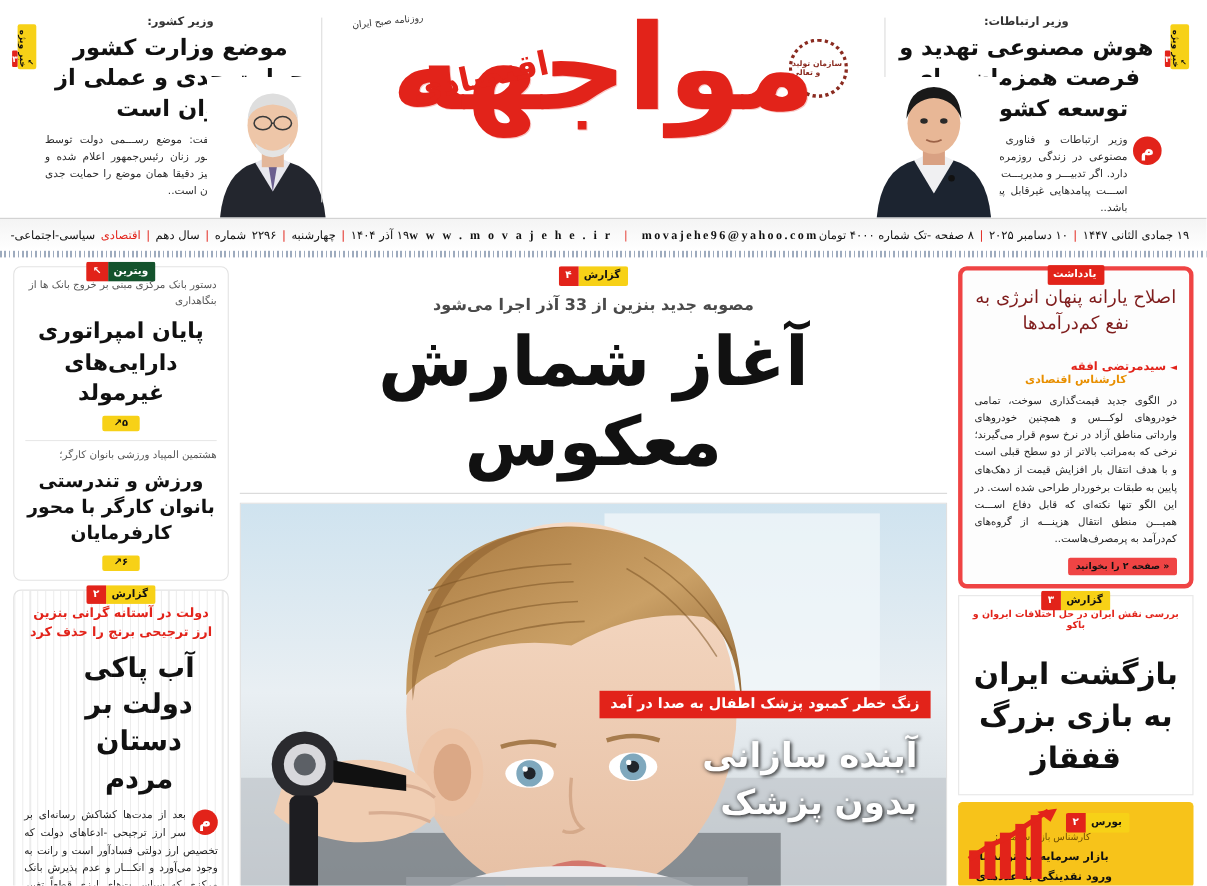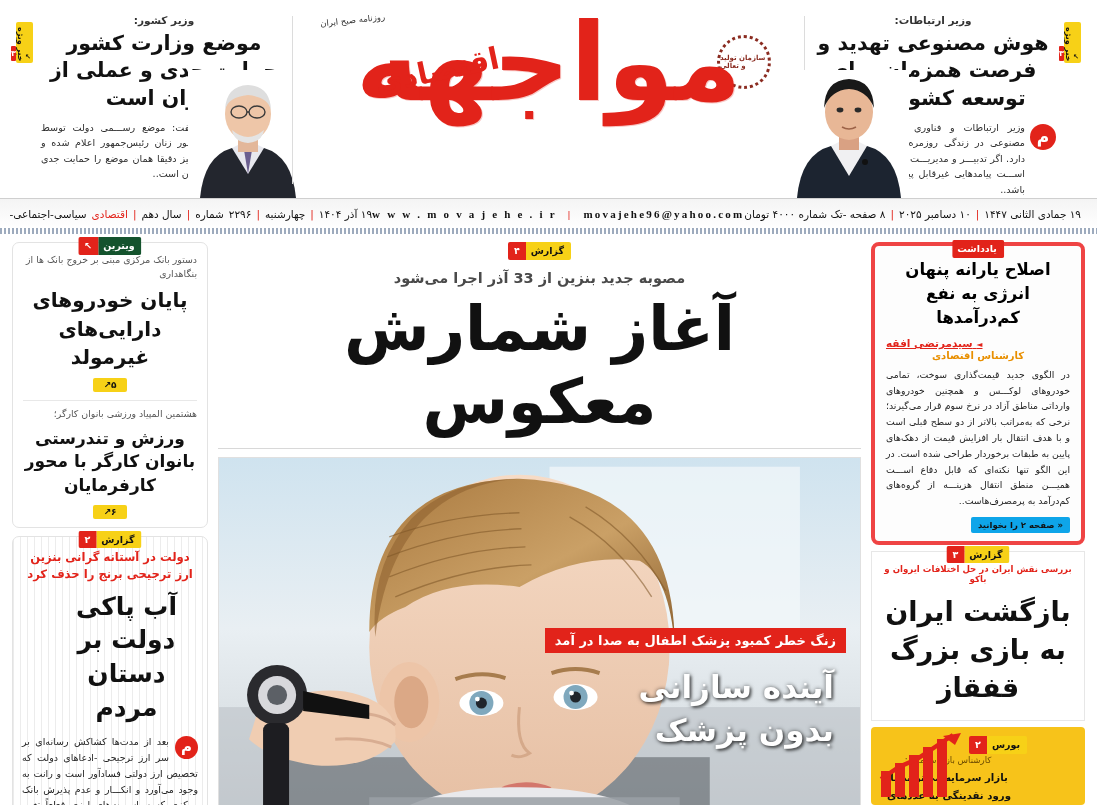--- a/index.html
+++ b/index.html
@@ -212,32 +212,32 @@
     color: #fff; font-size: 31px; font-weight: bold; line-height: 1.4;
     text-align: right;
     text-shadow: 0 0 4px rgba(0,0,0,.55), 2px 2px 3px rgba(0,0,0,.5);
   }
 
   
   .note-card {
     border: 4px solid #ef4444; border-radius: 8px; background: #fdfdfd;
     padding: 12px 11px 8px 11px; position: relative;
   }
-  .note-head { font-size: 16.5px; font-weight: bold; line-height: 1.45; text-align: center; color: #000000; }
-  .author { color: #e2231a; font-size: 10.5px; font-weight: bold; text-align: left; margin-top: 7px; text-decoration: underline; }
+  .note-head { font-size: 16.5px; font-weight: normal; line-height: 1.45; text-align: center; color: #7f1d1d; }
+  .author { color: #e2231a; font-size: 10.5px; font-weight: bold; text-align: right; margin-top: 21px; }
   .author .ar { font-size: 8px; }
   .author-role { color: #e88f00; font-size: 10px; font-weight: bold; text-align: center; margin-top: 1px; }
   .note-body { font-size: 9.3px; line-height: 1.7; color: #1d1d1d; text-align: justify; margin-top: 6px; }
   .readmore {
-    display: inline-block; background: #0ea5e9; color: #111;
+    display: inline-block; background: #ef4444; color: #111;
     font-size: 8.5px; font-weight: bold; padding: 3px 7px; border-radius: 2px; margin-top: 8px;
   }
 
   .box-plain { border: 1px solid #e7e7e7; padding: 12px 10px 14px 10px; position: relative; }
-  .box-over { color: #e2231a; font-size: 8.6px; font-weight: bold; text-align: center; margin-bottom: 9px; }
+  .box-over { color: #e2231a; font-size: 8.6px; font-weight: bold; text-align: center; margin-bottom: 21px; }
   .box-head { font-size: 27px; font-weight: bold; text-align: center; line-height: 1.4; color: #111; }
 
   
   .promo {
     position: relative; background: #f7c31a; border-radius: 4px;
     padding: 10px 10px 12px 10px; overflow: hidden; min-height: 78px;
   }
   .promo .chart { position: absolute; left: 6px; bottom: 8px; width: 86px; height: 64px; }
   .promo-badge { position: absolute; top: 6px; right: 58px; }
   .promo-sub { color: #6b4a00; font-size: 8.6px; text-align: center; margin: 18px 0 4px 0; padding-right: 60px; }
@@ -370,21 +370,21 @@
 
       <div class="card">
         <div class="card-badge">
           <span class="badge red">
             <span class="num">↖</span>
             <span class="lbl" style="background:#14532d;color:#fff">ویترین</span>
           </span>
         </div>
 
         <div class="over">دستور بانک مرکزی مبنی بر خروج بانک ها از بنگاهداری</div>
-        <div class="h-lg">پایان خودروهای دارایی‌های غیرمولد</div>
+        <div class="h-lg">پایان امپراتوری دارایی‌های غیرمولد</div>
         <span class="pagemark">۵↗</span>
 
         <hr class="hr-soft">
 
         <div class="over">هشتمین المپیاد ورزشی بانوان کارگر؛</div>
         <div class="h-md">ورزش و تندرستی بانوان کارگر با محور کارفرمایان</div>
         <span class="pagemark">۶↗</span>
       </div>
 
       <div class="report">

